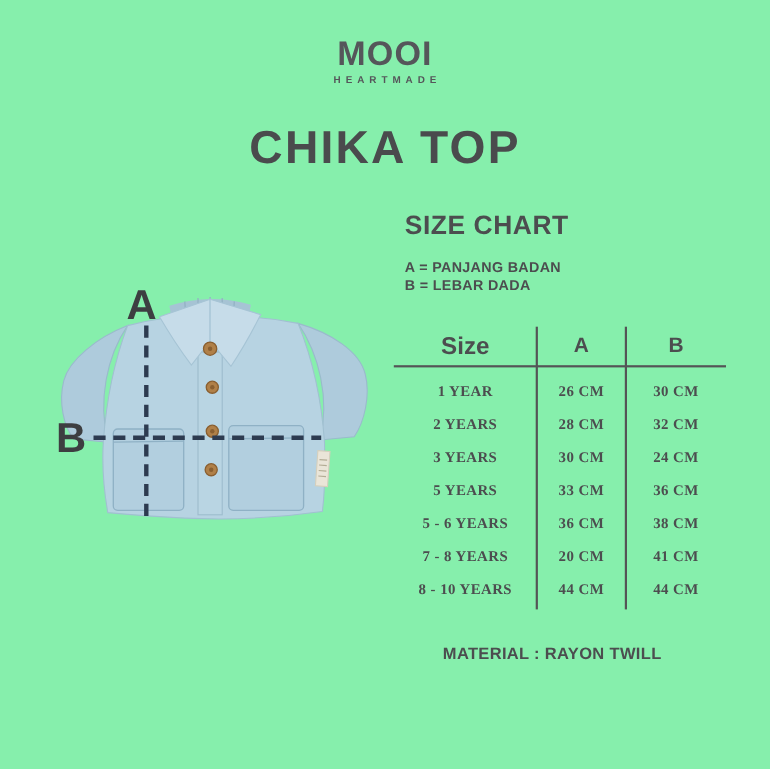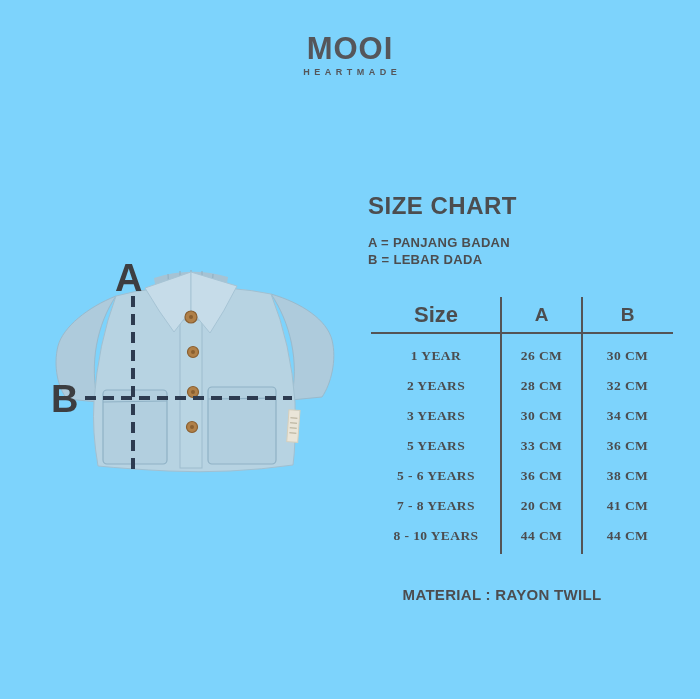--- a/index.html
+++ b/index.html
@@ -2,21 +2,21 @@
 <html><head>
 <meta charset="utf-8">
 <style>
   * { margin: 0; padding: 0; box-sizing: border-box; }
   html, body { background: #ffffff; }
   body { font-family: "Liberation Sans", sans-serif; color: #4d4e50; }
   .canvas {
     position: relative;
     width: 700px;
     height: 699px;
-    background: #7dd3fc;
+    background: #86efac;
     overflow: hidden;
   }
 
   
   .logo { position: absolute; top: 34px; left: 0; width: 700px; text-align: center; }
   .logo-name {
     font-size: 31px; font-weight: 800; letter-spacing: 1px;
     color: #55565a; line-height: 30px;
   }
   .logo-tagline {
@@ -41,21 +41,21 @@
   .diagram { position: absolute; left: 50px; top: 252px; width: 310px; height: 250px; }
   .diagram svg { position: absolute; left: 0; top: 0; }
   .measure-label {
     position: absolute; font-size: 38px; font-weight: 800; color: #3d3e41; line-height: 38px;
     z-index: 2;
   }
   .label-a { left: 115px; top: 259px; }
   .label-b { left: 51px; top: 380px; }
 
   
-  .size-table { position: absolute; left: 371px; top: 297px; width: 302px; height: 257px; }
+  .size-table { position: absolute; left: 358px; top: 297px; width: 302px; height: 257px; }
   .t-vline { position: absolute; top: 0; width: 2px; height: 257px; background: #545456; }
   .t-vline.v1 { left: 129px; }
   .t-vline.v2 { left: 210px; }
   .t-hline { position: absolute; top: 35px; left: 0; width: 302px; height: 2px; background: #545456; }
   .thead { display: grid; grid-template-columns: 130px 81px 91px; height: 35px; align-items: center; }
   .th { text-align: center; font-weight: 800; color: #4c4d4f; }
   .th.c-size { font-size: 22px; }
   .th.c-a, .th.c-b { font-size: 19px; }
   .tbody { padding-top: 9px; }
   .trow { display: grid; grid-template-columns: 130px 81px 91px; height: 30px; align-items: center; font-family: Liberation Serif, serif; }
@@ -71,20 +71,21 @@
 </head>
 <body>
 
 <div class="canvas">
 
   <div class="logo">
     <div class="logo-name">MOOI</div>
     <div class="logo-tagline">HEARTMADE</div>
   </div>
 
+  <div class="title">CHIKA TOP</div>
 
   <div class="sc-panel">
     <div class="sc-heading">SIZE CHART</div>
     <div class="sc-legend">
       <div class="sc-legend-line">A = PANJANG BADAN</div>
       <div class="sc-legend-line">B = LEBAR DADA</div>
     </div>
   </div>
 
   <div class="diagram">
@@ -147,21 +148,21 @@
           <div class="tcell">30 CM</div>
         </div>
         <div class="trow">
           <div class="tcell">2 YEARS</div>
           <div class="tcell">28 CM</div>
           <div class="tcell">32 CM</div>
         </div>
         <div class="trow">
           <div class="tcell">3 YEARS</div>
           <div class="tcell">30 CM</div>
-          <div class="tcell">34 CM</div>
+          <div class="tcell">24 CM</div>
         </div>
         <div class="trow">
           <div class="tcell">5 YEARS</div>
           <div class="tcell">33 CM</div>
           <div class="tcell">36 CM</div>
         </div>
         <div class="trow">
           <div class="tcell">5 - 6 YEARS</div>
           <div class="tcell">36 CM</div>
           <div class="tcell">38 CM</div>

